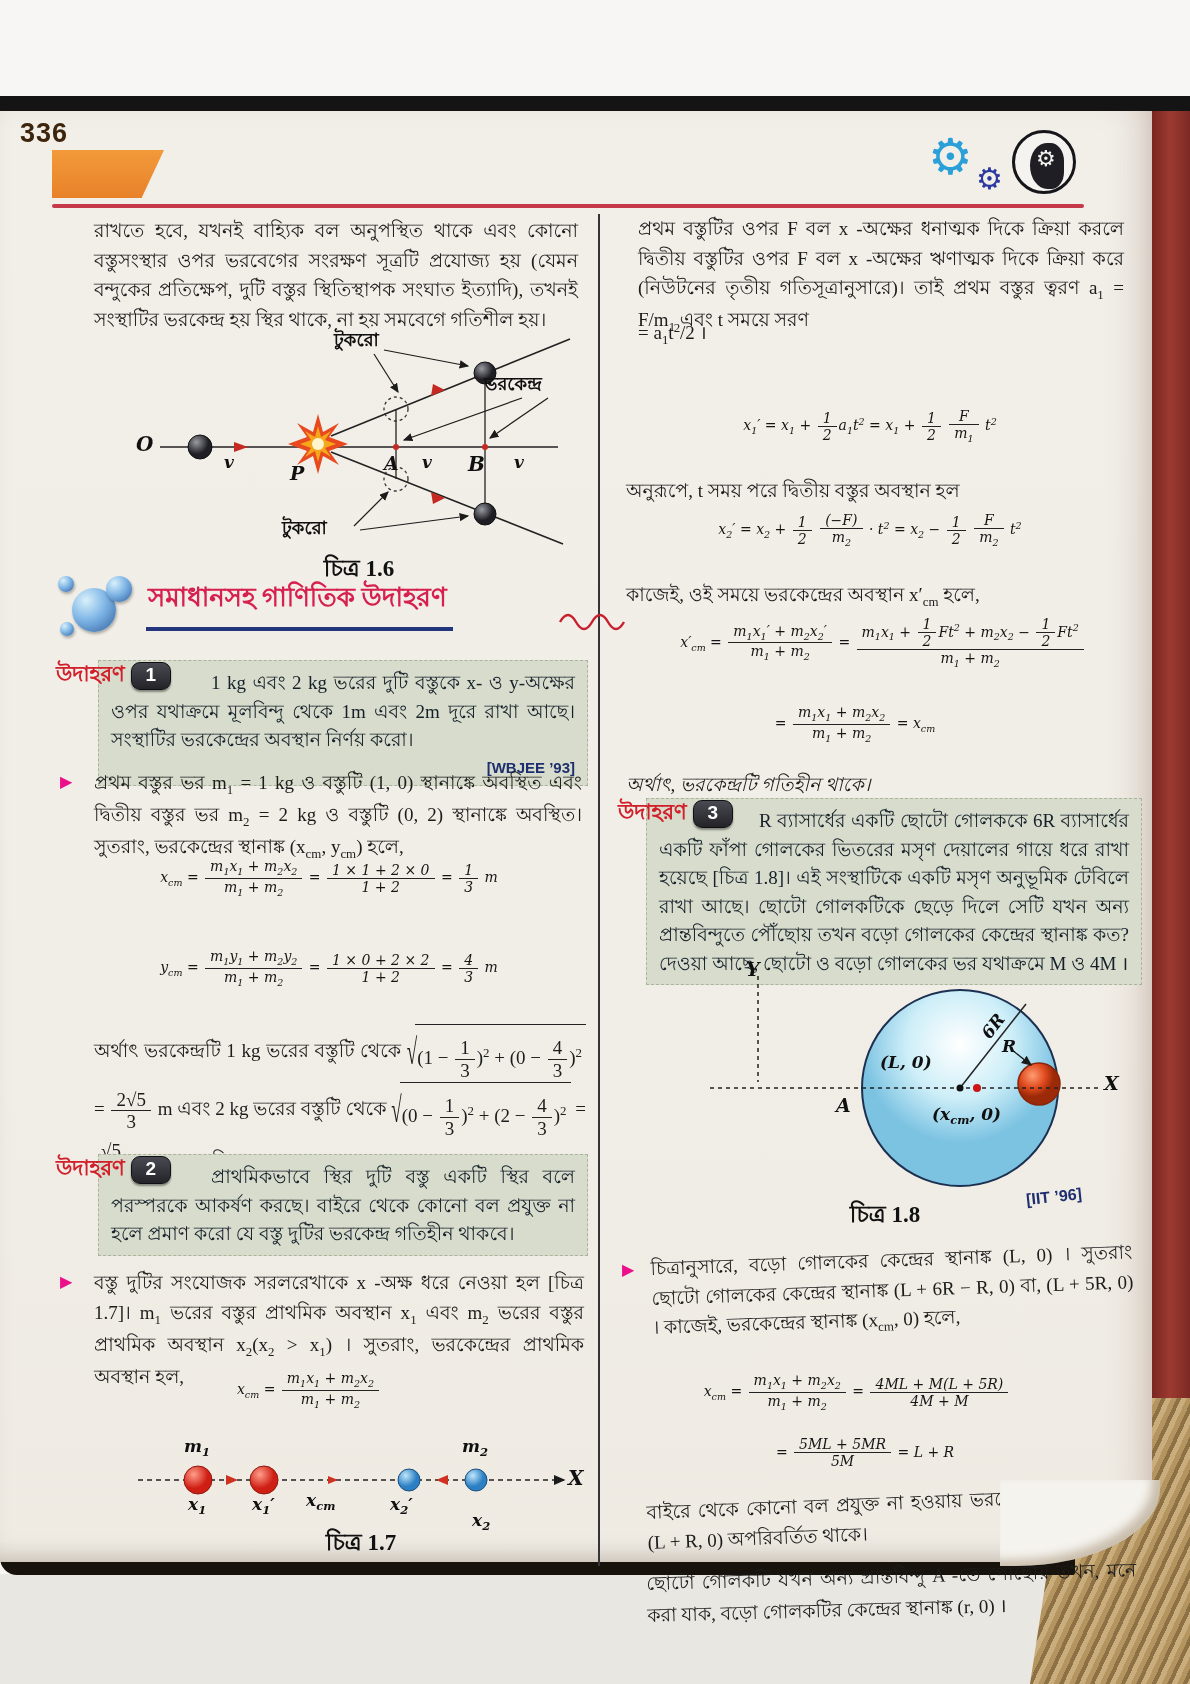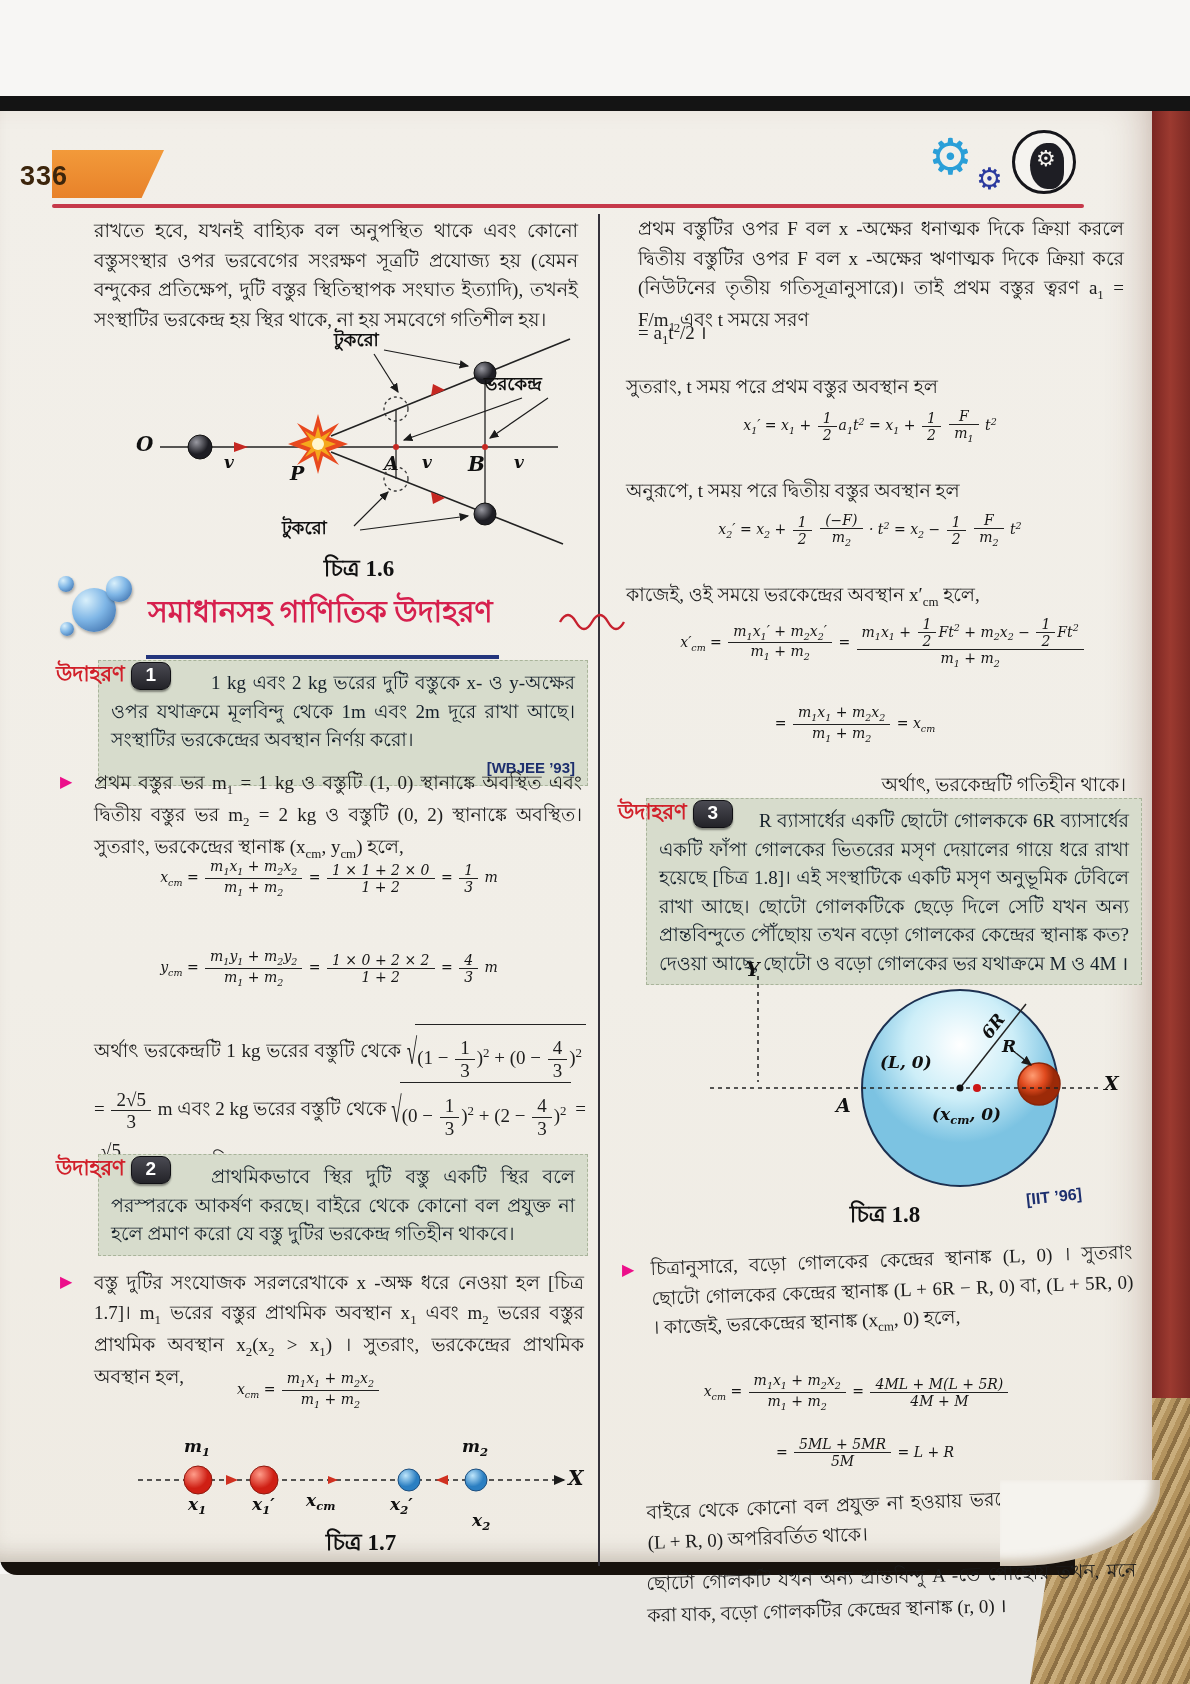--- a/index.html
+++ b/index.html
@@ -18,21 +18,21 @@
   #curl-white{position:absolute;left:1000px;top:1480px;width:160px;height:86px;background:#f5f3ee;z-index:6;
         border-radius:0 0 90% 0;box-shadow:inset -8px -6px 10px rgba(120,90,50,.35);}
   #page{position:absolute;left:0;top:110px;width:1152px;height:1452px;z-index:5;
         background:linear-gradient(180deg,#f2efe9 0%,#f1eee7 60%,#efebe3 100%);
         border-bottom-right-radius:120px 62px;
         box-shadow:inset -28px 0 40px -24px rgba(110,60,40,.30), inset 0 -18px 24px -16px rgba(60,40,20,.25);}
   
   #hdr-numbox{position:absolute;left:52px;top:40px;width:112px;height:48px;background:linear-gradient(#f29a3a,#e8822a);
         clip-path:polygon(0 0,100% 0,80% 100%,0 100%);box-shadow:0 1px 2px rgba(0,0,0,.3);}
   #hdr-num{position:absolute;left:20px;top:8px;font-family:"Liberation Sans",sans-serif;font-weight:bold;
-        font-size:27px;color:#3c250c;letter-spacing:1px;margin-top:43px;}
+        font-size:27px;color:#3c250c;letter-spacing:1px;}
   #hdr-title{position:absolute;left:192px;top:46px;font-size:26px;font-weight:bold;color:#141b33;white-space:nowrap;}
   #hdr-title .sq{display:inline-block;width:14px;height:14px;background:#2da3d8;margin:0 10px 0 12px;}
   #hdr-title .logo{font-style:italic;margin-right:8px;}
   #hdr-rule{position:absolute;left:52px;top:94px;width:1032px;height:4px;background:#c6394a;border-radius:2px;}
   #gear-big{position:absolute;left:928px;top:22px;font-family:"DejaVu Sans",sans-serif;font-size:50px;color:#2a9fd8;line-height:1;}
   #gear-small{position:absolute;left:976px;top:54px;font-family:"DejaVu Sans",sans-serif;font-size:30px;color:#2b3a9e;line-height:1;}
   #mind-icon{position:absolute;left:1012px;top:20px;width:64px;height:64px;border:3px solid #15151a;border-radius:50%;
         background:#f5f3ef;box-sizing:border-box;overflow:hidden;}
   #mind-icon .head{position:absolute;left:15px;top:10px;width:34px;height:46px;background:#1e1e24;
         border-radius:55% 45% 42% 58%;}
@@ -48,22 +48,22 @@
   .fr>.fd{display:block;padding:0 5px;}
   sub,sup{font-size:68%;}
   .sq2{display:inline-block;white-space:nowrap;}
   .sq2>.rad{display:inline-block;vertical-align:middle;font-style:normal;transform:scaleY(1.9);margin-right:-2px;}
   .sq2>.ov{display:inline-block;vertical-align:middle;border-top:1.6px solid #222;padding:12px 4px 0 2px;}
   
   #sect{position:absolute;left:50px;top:460px;width:540px;height:84px;}
   .bubble{position:absolute;border-radius:50%;
         background:radial-gradient(circle at 32% 28%,#d9f0fb 0%,#7fb6e6 45%,#2e5f9e 100%);
         box-shadow:1px 2px 3px rgba(0,0,0,.3);}
-  #sect-title{position:absolute;left:96px;top:18px;font-size:30px;font-weight:bold;color:#d6204e;
-        padding:0 6px 16px 2px;border-bottom:4px solid #23357c;white-space:nowrap;}
+  #sect-title{position:absolute;left:96px;top:7px;font-size:26px;font-weight:bold;color:#d6204e;
+        padding:0 6px 6px 2px;border-bottom:4px solid #23357c;white-space:nowrap;}
   #squiggle{position:absolute;left:508px;top:40px;}
   
   .exhead{position:absolute;white-space:nowrap;z-index:3;}
   .exlabel{color:#d1202a;font-weight:bold;font-size:21px;}
   .nbadge{display:inline-block;min-width:18px;text-align:center;background:linear-gradient(#4a4a52,#232328);
         color:#fff;font-weight:bold;font-size:19px;border-radius:9px;padding:1px 10px 3px;margin-left:6px;
         border:1.5px solid #101014;box-shadow:0 2px 2px rgba(0,0,0,.4);font-family:"Liberation Sans",sans-serif;}
   .exbox{position:absolute;background:#d7dccc;border:1px dashed #a9b49a;padding:8px 12px 6px;
         font-size:19px;line-height:1.5;text-align:justify;color:#15202a;}
   .exbox p{margin:0;text-indent:100px;}
@@ -112,21 +112,21 @@
   
   #rp1{left:638px;top:104px;width:486px;}
   #rp1b{left:638px;top:208px;width:320px;text-align:left;}
   #rl1{left:626px;top:262px;width:500px;text-align:left;}
   #rf1{left:650px;top:298px;width:440px;}
   #rl2{left:626px;top:366px;width:500px;text-align:left;}
   #rf2{left:650px;top:402px;width:440px;}
   #rl3{left:626px;top:470px;width:505px;text-align:left;}
   #rf3{left:628px;top:506px;width:510px;}
   #rf4{left:630px;top:594px;width:450px;}
-  #rl4{left:626px;top:660px;width:500px;text-align:right;}
+  #rl4{left:626px;top:660px;width:500px;text-align:left;font-style:italic;}
   #ex3-head{left:618px;top:686px;}
   #ex3-box{left:646px;top:688px;width:470px;}
   #f18{left:650px;top:850px;width:470px;height:228px;}
   #f18-lbl-y{left:96px;top:-2px;font-size:19px;}
   #f18-lbl-x{left:454px;top:112px;font-size:19px;}
   #f18-lbl-a{left:186px;top:134px;font-size:19px;}
   #f18-lbl-l0{left:230px;top:92px;}
   #f18-lbl-6r{left:330px;top:56px;transform:rotate(-52deg);}
   #f18-lbl-r{left:352px;top:76px;}
   #f18-lbl-xcm0{left:282px;top:144px;}
@@ -282,21 +282,20 @@
       <span class="flb" id="f17-lbl-x1p">x<sub>1</sub>′</span>
       <span class="flb" id="f17-lbl-xcm">x<sub>cm</sub></span>
       <span class="flb" id="f17-lbl-x2p">x<sub>2</sub>′</span>
       <span class="flb" id="f17-lbl-x2">x<sub>2</sub></span>
       <span class="flb" id="f17-lbl-x">X</span>
     </div>
     <div id="f17-cap" class="fcap">চিত্র 1.7</div>
 
     <div id="rp1" class="abs bn">প্রথম বস্তুটির ওপর F বল x -অক্ষের ধনাত্মক দিকে ক্রিয়া করলে দ্বিতীয় বস্তুটির ওপর F বল x -অক্ষের ঋণাত্মক দিকে ক্রিয়া করে (নিউটনের তৃতীয় গতিসূত্রানুসারে)। তাই প্রথম বস্তুর ত্বরণ a<sub>1</sub> = F/m<sub>1</sub> এবং t সময়ে সরণ</div>
     <div id="rp1b" class="abs bn">= a<sub>1</sub>t<sup>2</sup>/2 ।</div>
-    <div id="rl1" class="abs bn">সুতরাং, t সময় পরে প্রথম বস্তুর অবস্থান হল</div>
     <div id="rf1" class="abs fm">x<sub>1</sub>′ = x<sub>1</sub> + <span class="fr"><span class="fn">1</span><span class="fd">2</span></span>a<sub>1</sub>t<sup>2</sup> = x<sub>1</sub> + <span class="fr"><span class="fn">1</span><span class="fd">2</span></span> <span class="fr"><span class="fn">F</span><span class="fd">m<sub>1</sub></span></span> t<sup>2</sup></div>
     <div id="rl2" class="abs bn">অনুরূপে, t সময় পরে দ্বিতীয় বস্তুর অবস্থান হল</div>
     <div id="rf2" class="abs fm">x<sub>2</sub>′ = x<sub>2</sub> + <span class="fr"><span class="fn">1</span><span class="fd">2</span></span> <span class="fr"><span class="fn">(−F)</span><span class="fd">m<sub>2</sub></span></span> · t<sup>2</sup> = x<sub>2</sub> − <span class="fr"><span class="fn">1</span><span class="fd">2</span></span> <span class="fr"><span class="fn">F</span><span class="fd">m<sub>2</sub></span></span> t<sup>2</sup></div>
     <div id="rl3" class="abs bn">কাজেই, ওই সময়ে ভরকেন্দ্রের অবস্থান x′<sub>cm</sub> হলে,</div>
     <div id="rf3" class="abs fm">x′<sub>cm</sub> = <span class="fr"><span class="fn">m<sub>1</sub>x<sub>1</sub>′ + m<sub>2</sub>x<sub>2</sub>′</span><span class="fd">m<sub>1</sub> + m<sub>2</sub></span></span> = <span class="fr"><span class="fn">m<sub>1</sub>x<sub>1</sub> + <span class="fr"><span class="fn">1</span><span class="fd">2</span></span>Ft<sup>2</sup> + m<sub>2</sub>x<sub>2</sub> − <span class="fr"><span class="fn">1</span><span class="fd">2</span></span>Ft<sup>2</sup></span><span class="fd">m<sub>1</sub> + m<sub>2</sub></span></span></div>
     <div id="rf4" class="abs fm">= <span class="fr"><span class="fn">m<sub>1</sub>x<sub>1</sub> + m<sub>2</sub>x<sub>2</sub></span><span class="fd">m<sub>1</sub> + m<sub>2</sub></span></span> = x<sub>cm</sub></div>
     <div id="rl4" class="abs bn">অর্থাৎ, ভরকেন্দ্রটি গতিহীন থাকে।</div>
 
     <div id="ex3-head" class="exhead">
       <span class="exlabel">উদাহরণ</span><span class="nbadge">3</span>

